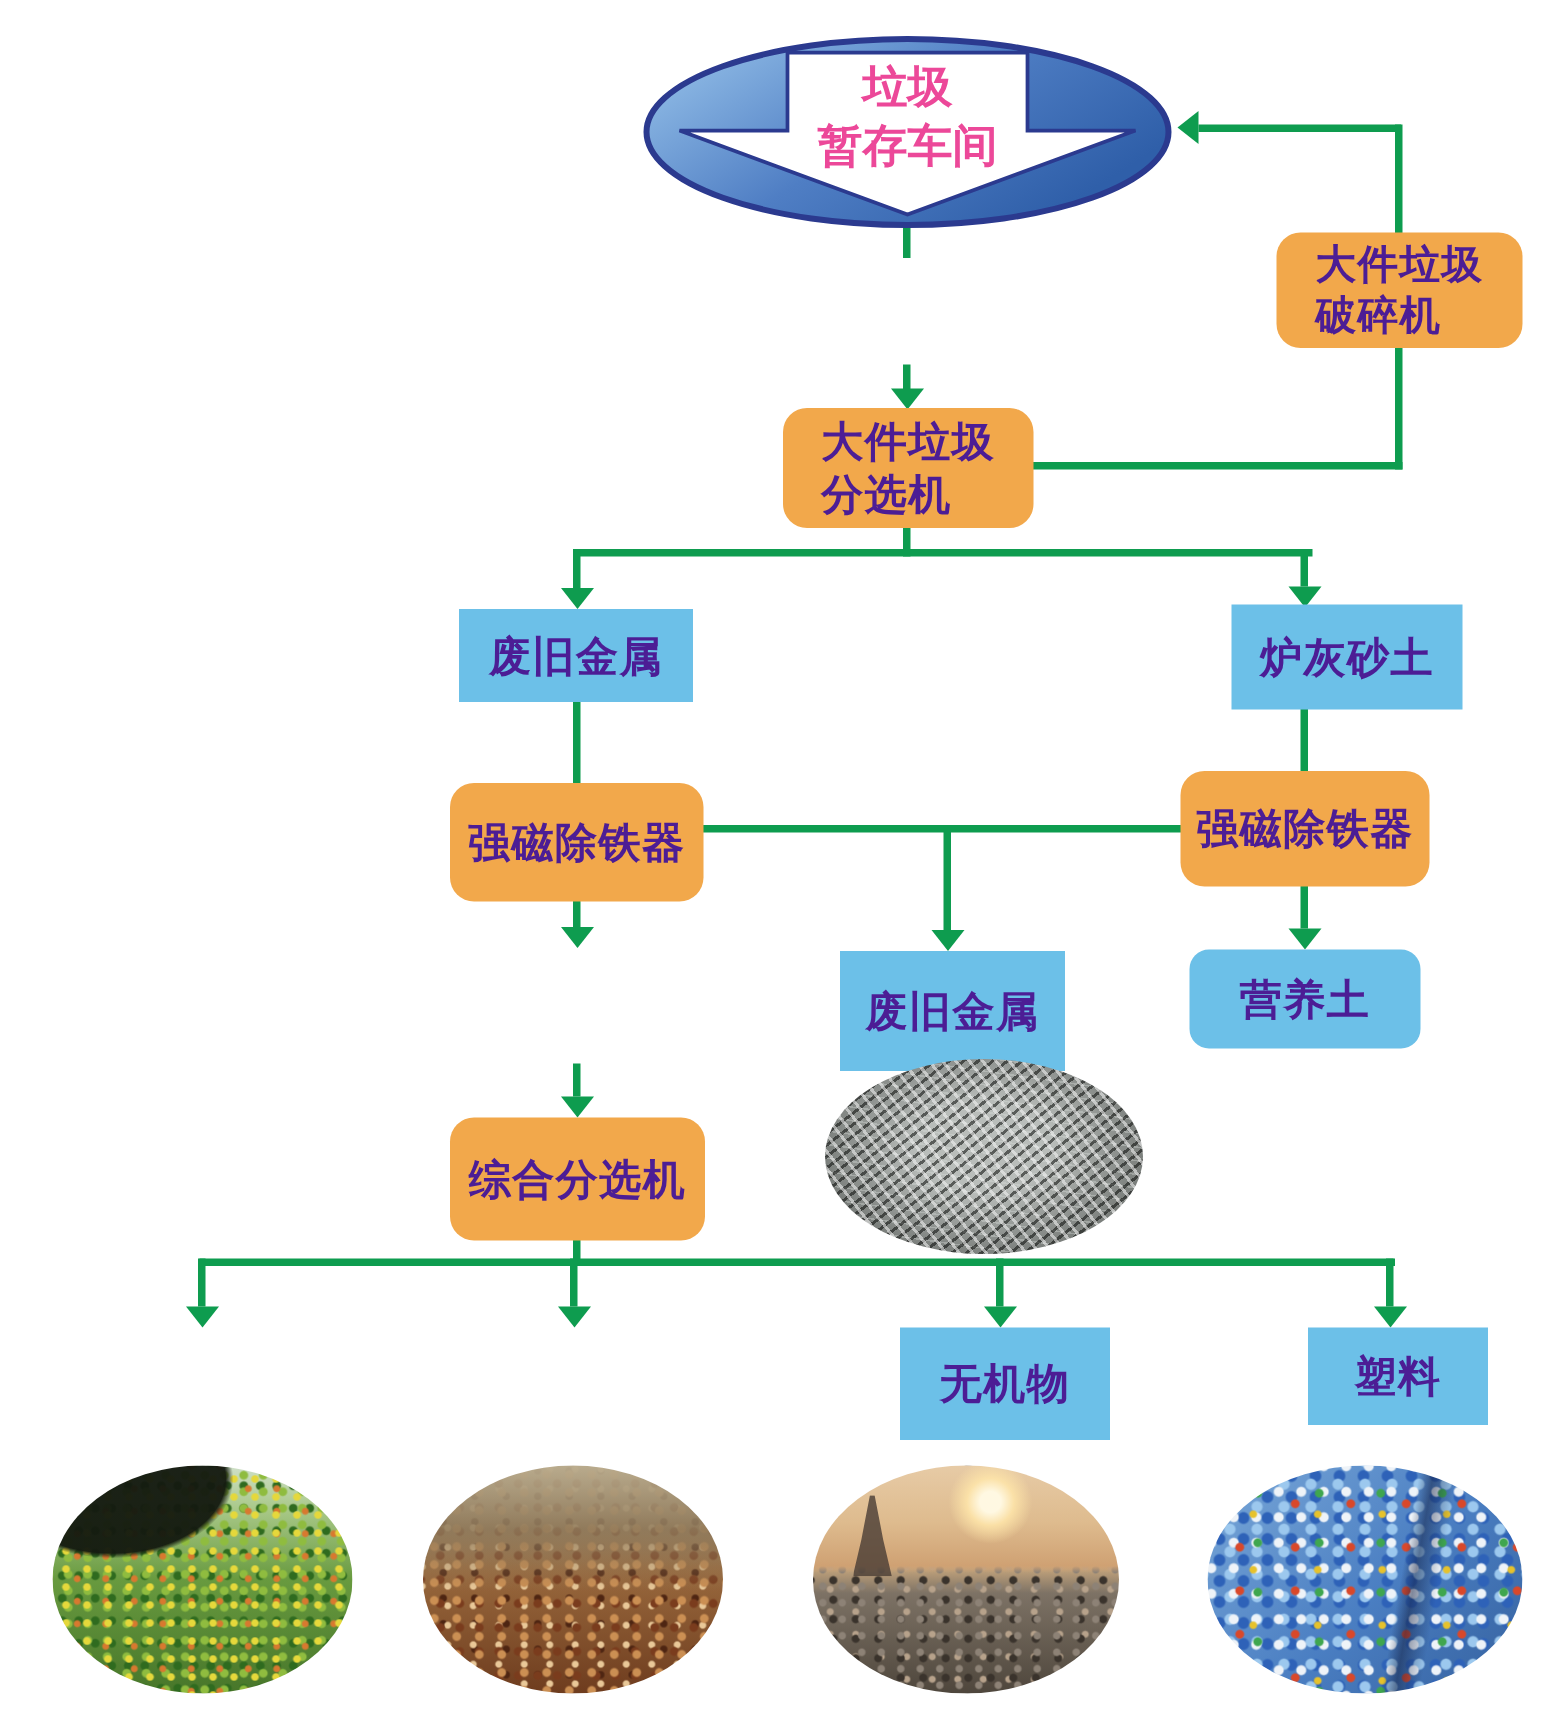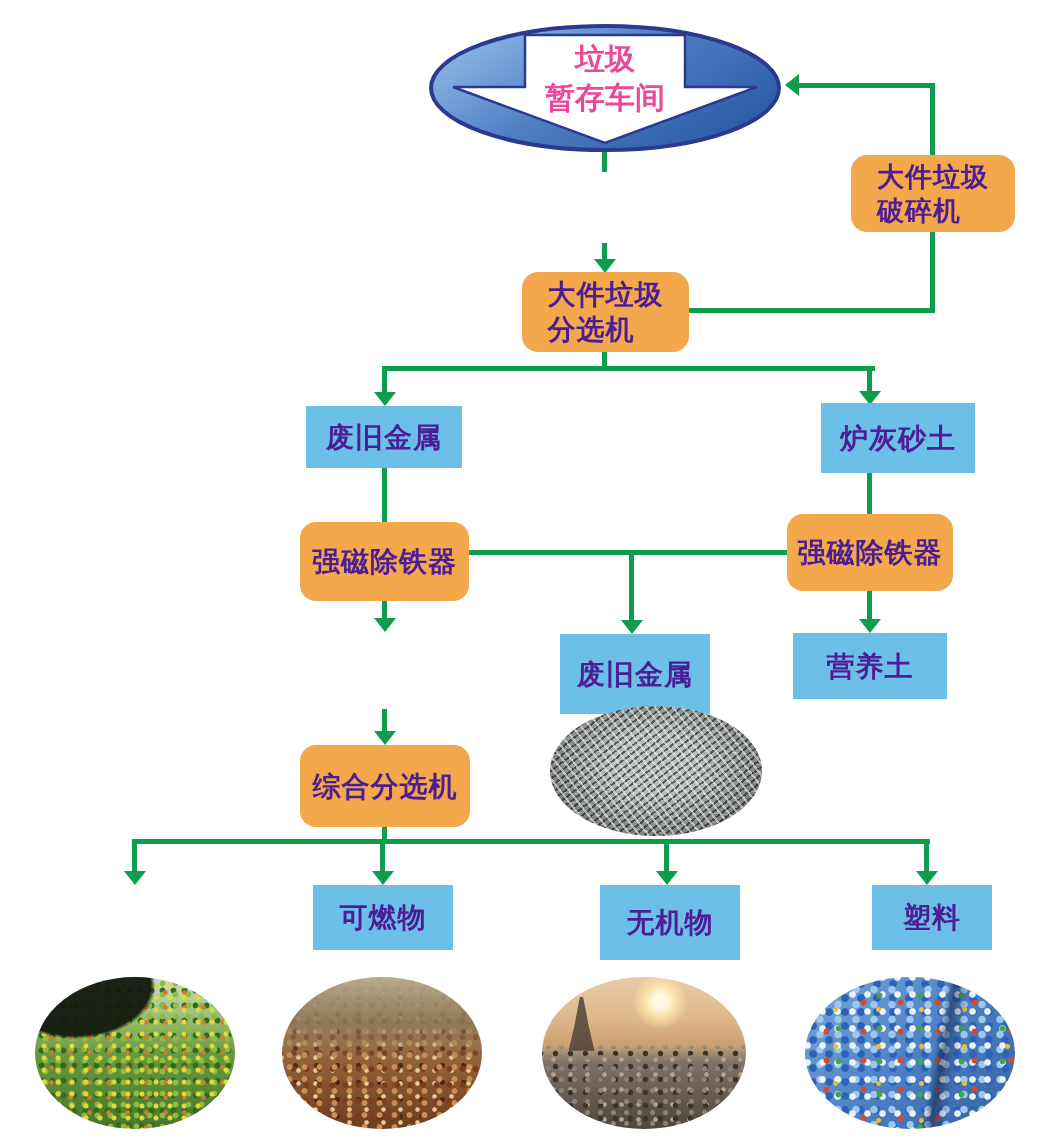--- a/index.html
+++ b/index.html
@@ -160,26 +160,25 @@
 
   <div class="box blue" style="left:793px;top:403px;width:154px;height:70px;margin-left:28px;">炉灰砂土</div>
 
   <div class="box orange" style="left:300px;top:522px;width:169px;height:79px;">强磁除铁器</div>
 
   <div class="box orange" style="left:787px;top:514px;width:166px;height:77px;">强磁除铁器</div>
 
 
   <div class="box blue" style="left:560px;top:634px;width:150px;height:80px;">废旧金属</div>
 
-  <div class="box blue" style="left:793px;top:633px;width:154px;height:66px;">营养土</div>
+  <div class="box blue" style="left:793px;top:633px;width:154px;height:66px;border-radius:13px;">营养土</div>
 
   <div class="box orange" style="left:300px;top:745px;width:170px;height:82px;">综合分选机</div>
 
 
-  <div class="box blue" style="left:313px;top:885px;width:140px;height:65px;">可燃物</div>
 
   <div class="box blue" style="left:600px;top:885px;width:140px;height:75px;">无机物</div>
 
   <div class="box blue" style="left:872px;top:885px;width:120px;height:65px;">塑料</div>
 
   <div class="photo photo-metal" style="left:550px;top:706px;width:212px;height:130px;"></div>
 
   <div class="photo photo-organic" style="left:35px;top:977px;width:200px;height:152px;"></div>
 
   <div class="photo photo-leaves" style="left:282px;top:977px;width:200px;height:152px;"></div>

